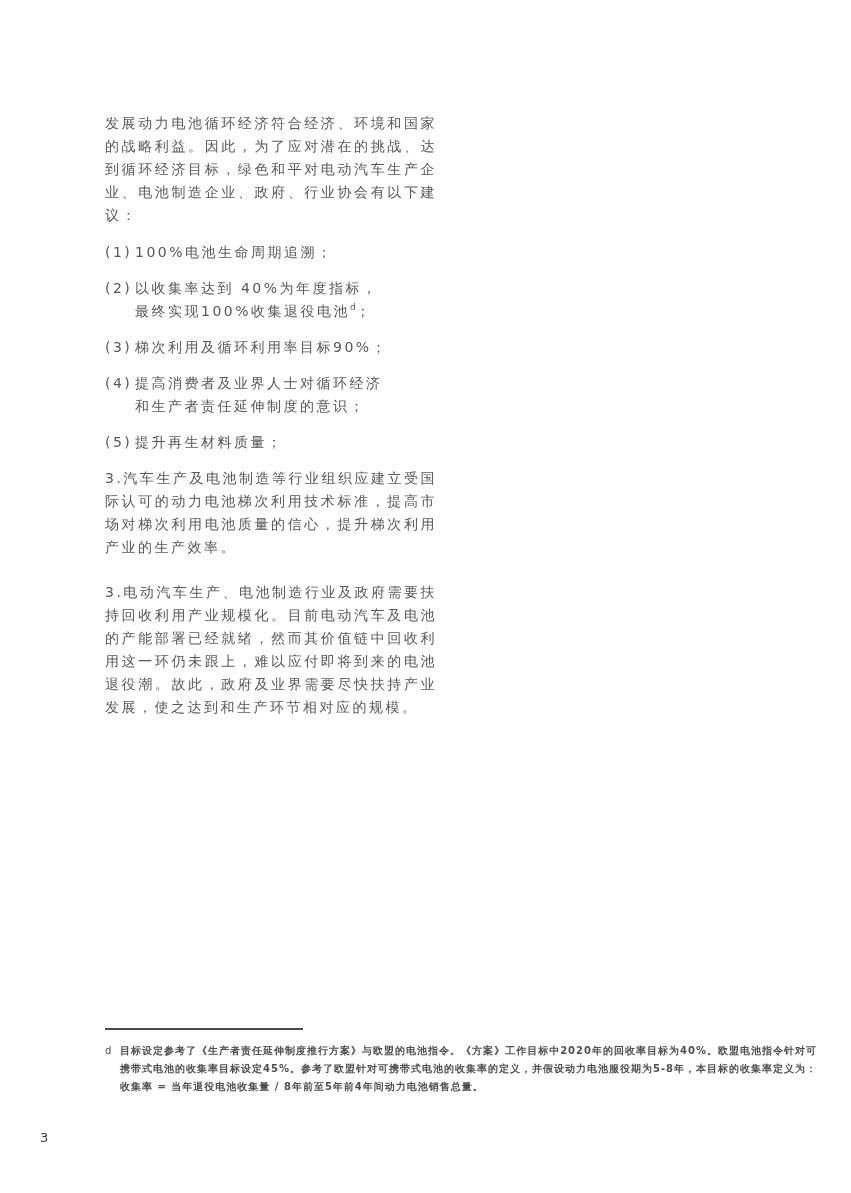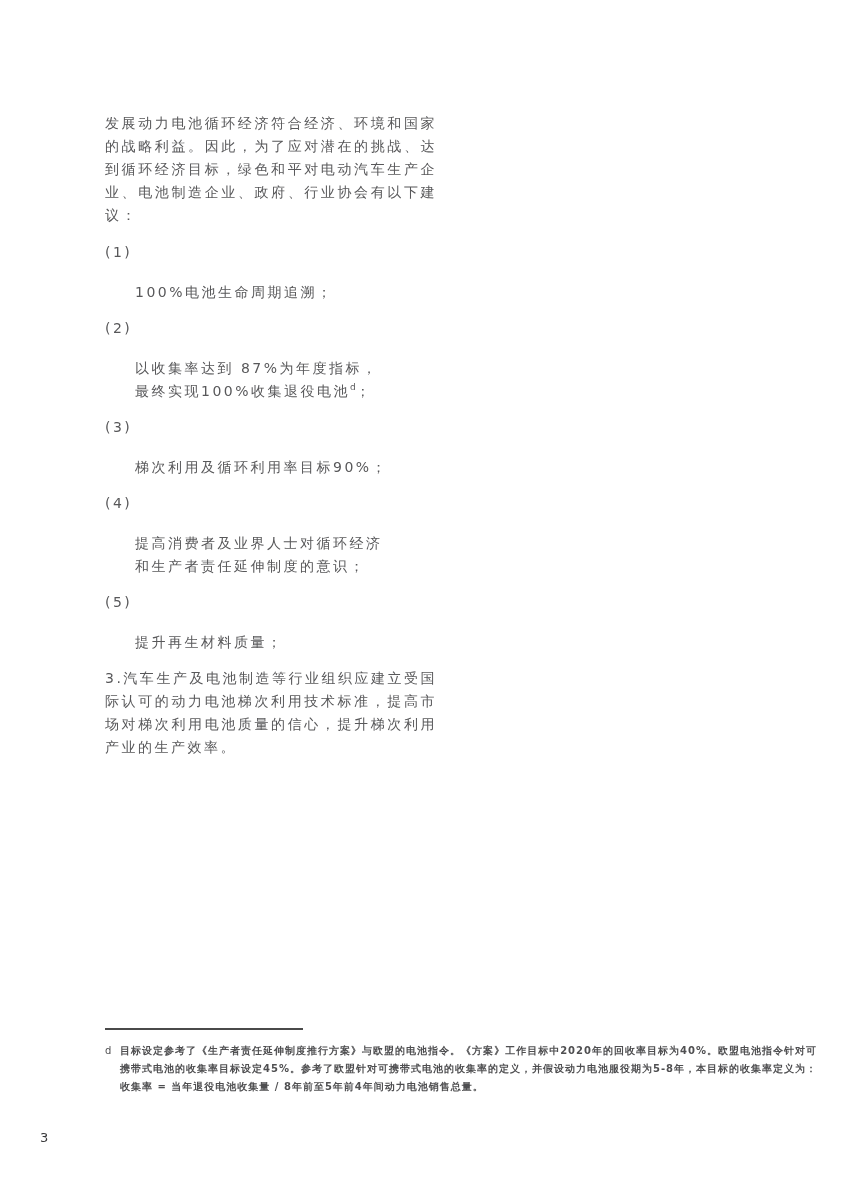--- a/index.html
+++ b/index.html
@@ -44,21 +44,20 @@
     margin-bottom: 13px;
   }
   .rec-label {
     flex: 0 0 30px;
     white-space: nowrap;
   }
   .rec-text {
     flex: 1 1 auto;
     white-space: pre-line;
     text-align: left;
-    margin-top: 40px;
   }
   .fn-ref {
     font-size: 9px;
     letter-spacing: 0;
     vertical-align: super;
     line-height: 0;
   }
   .footnote-area {
     position: absolute;
     left: 105px;
@@ -107,21 +106,21 @@
 
     <div class="rec-list">
 
       <div class="rec-item">
         <span class="rec-label">(1)</span>
         <span class="rec-text">100%电池生命周期追溯；</span>
       </div>
 
       <div class="rec-item">
         <span class="rec-label">(2)</span>
-        <span class="rec-text"><span>以收集率达到 87%为年度指标，
+        <span class="rec-text"><span>以收集率达到 40%为年度指标，
 最终实现100%收集退役电池</span><sup class="fn-ref">d</sup><span>；</span></span>
       </div>
 
       <div class="rec-item">
         <span class="rec-label">(3)</span>
         <span class="rec-text">梯次利用及循环利用率目标90%；</span>
       </div>
 
       <div class="rec-item">
         <span class="rec-label">(4)</span>
@@ -130,20 +129,21 @@
       </div>
 
       <div class="rec-item">
         <span class="rec-label">(5)</span>
         <span class="rec-text">提升再生材料质量；</span>
       </div>
 
     </div>
 
     <p class="para">3.汽车生产及电池制造等行业组织应建立受国际认可的动力电池梯次利用技术标准，提高市场对梯次利用电池质量的信心，提升梯次利用产业的生产效率。</p>
+    <p class="para">3.电动汽车生产、电池制造行业及政府需要扶持回收利用产业规模化。目前电动汽车及电池的产能部署已经就绪，然而其价值链中回收利用这一环仍未跟上，难以应付即将到来的电池退役潮。故此，政府及业界需要尽快扶持产业发展，使之达到和生产环节相对应的规模。</p>
 
   </div>
 
   <div class="footnote-area">
     <div class="footnote-rule"></div>
     <div class="footnote">
       <span class="fn-marker">d</span>
       <span class="fn-text">目标设定参考了《生产者责任延伸制度推行方案》与欧盟的电池指令。《方案》工作目标中2020年的回收率目标为40%。欧盟电池指令针对可携带式电池的收集率目标设定45%。参考了欧盟针对可携带式电池的收集率的定义，并假设动力电池服役期为5-8年，本目标的收集率定义为：收集率 = 当年退役电池收集量 / 8年前至5年前4年间动力电池销售总量。</span>
     </div>
   </div>

